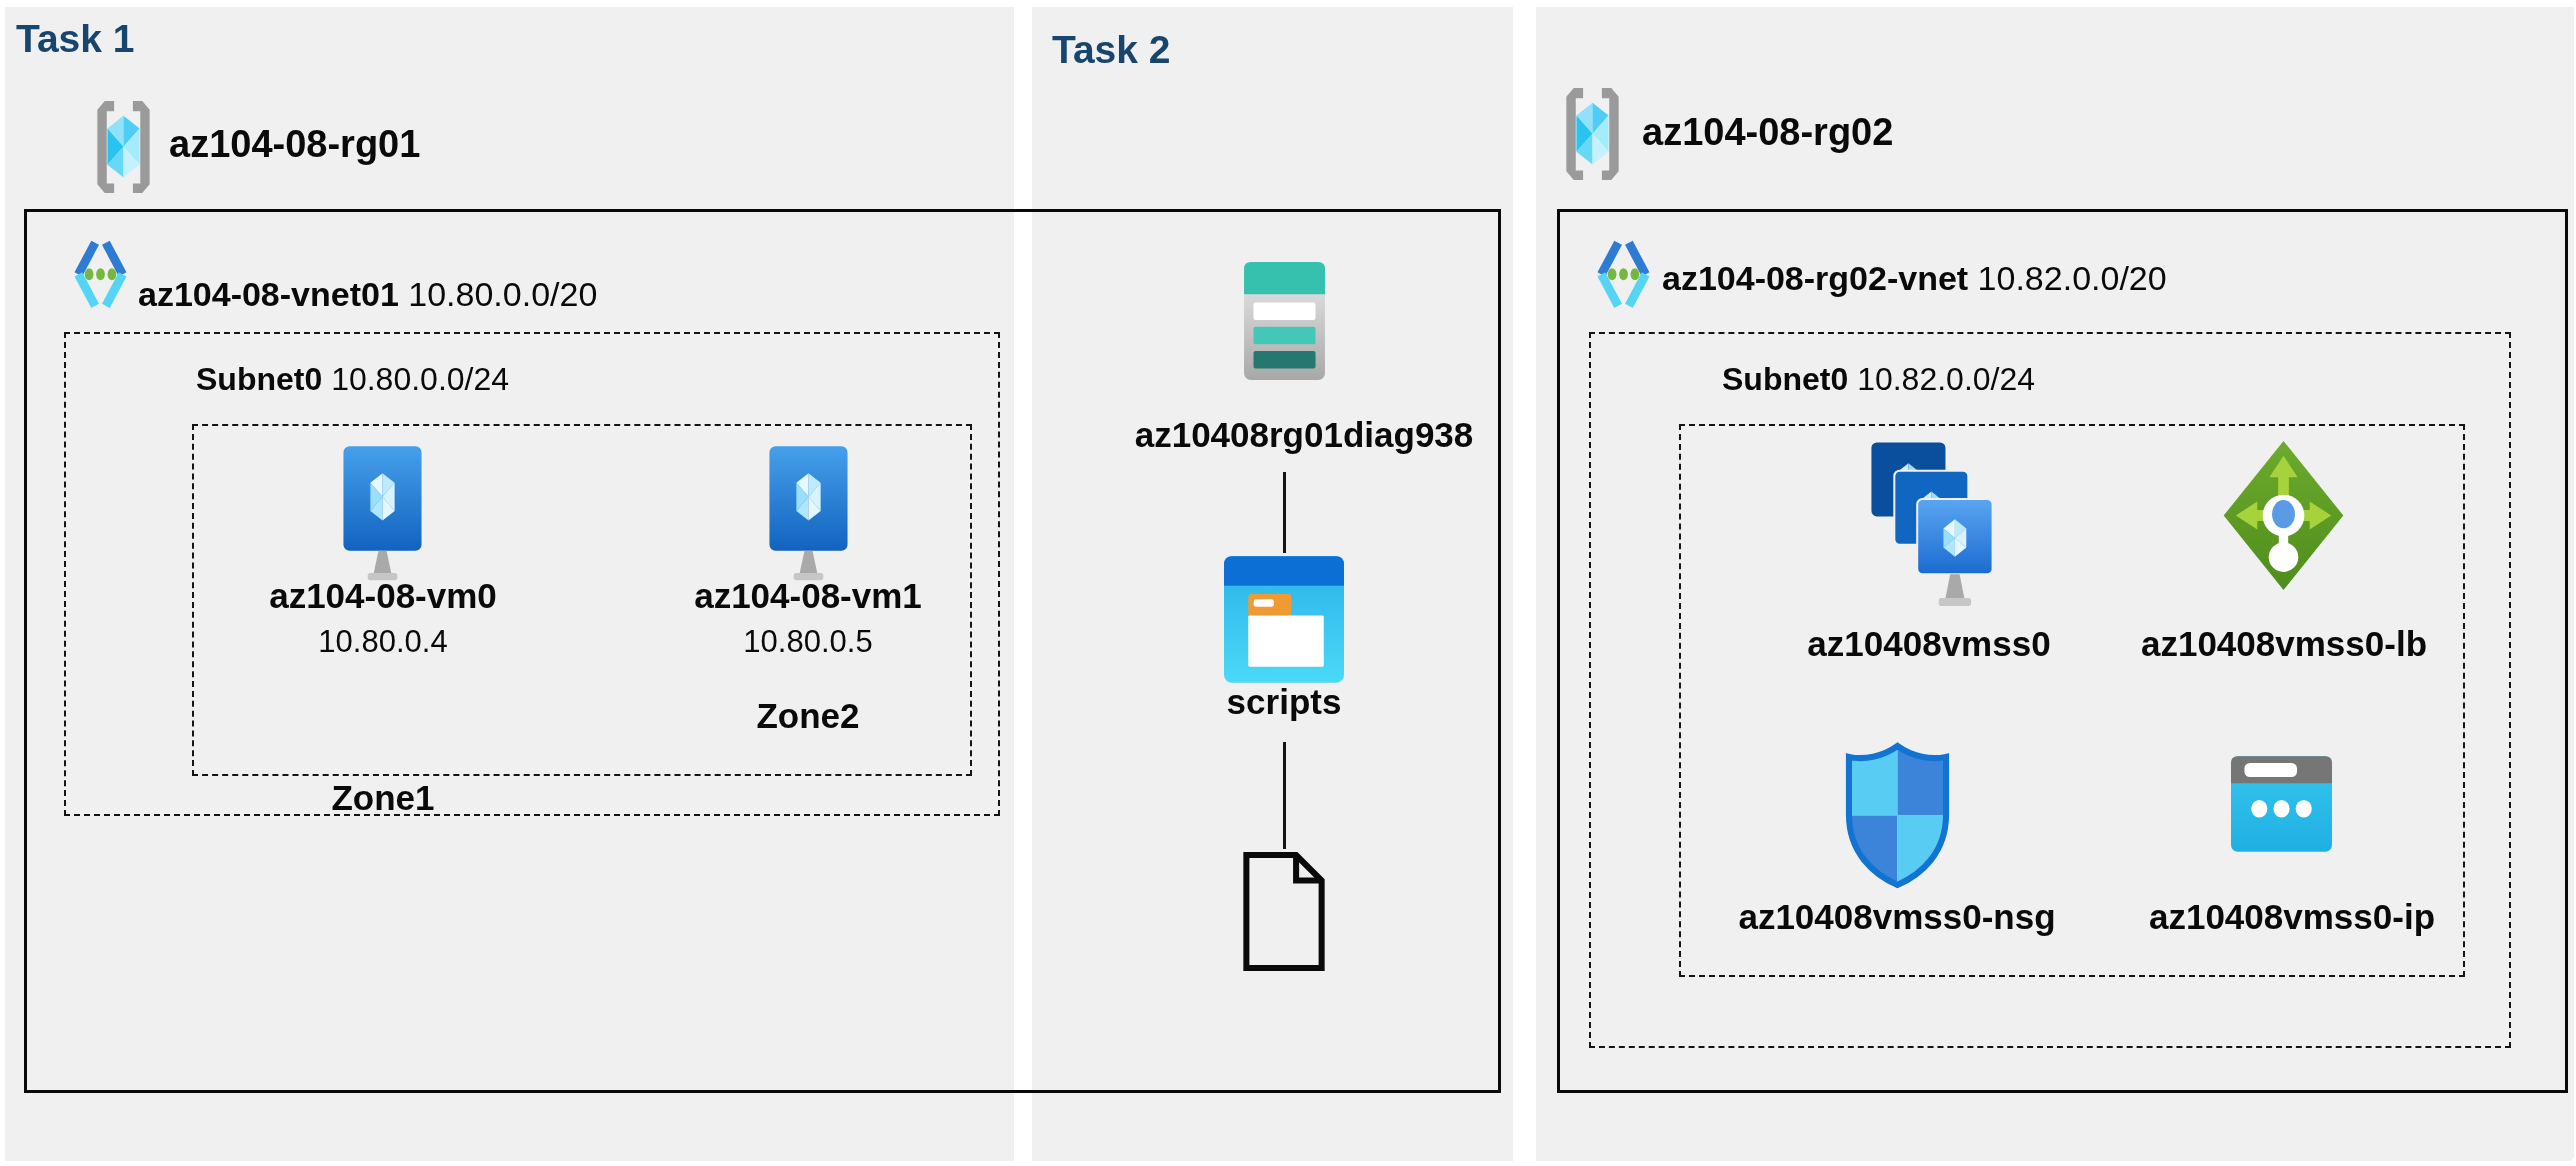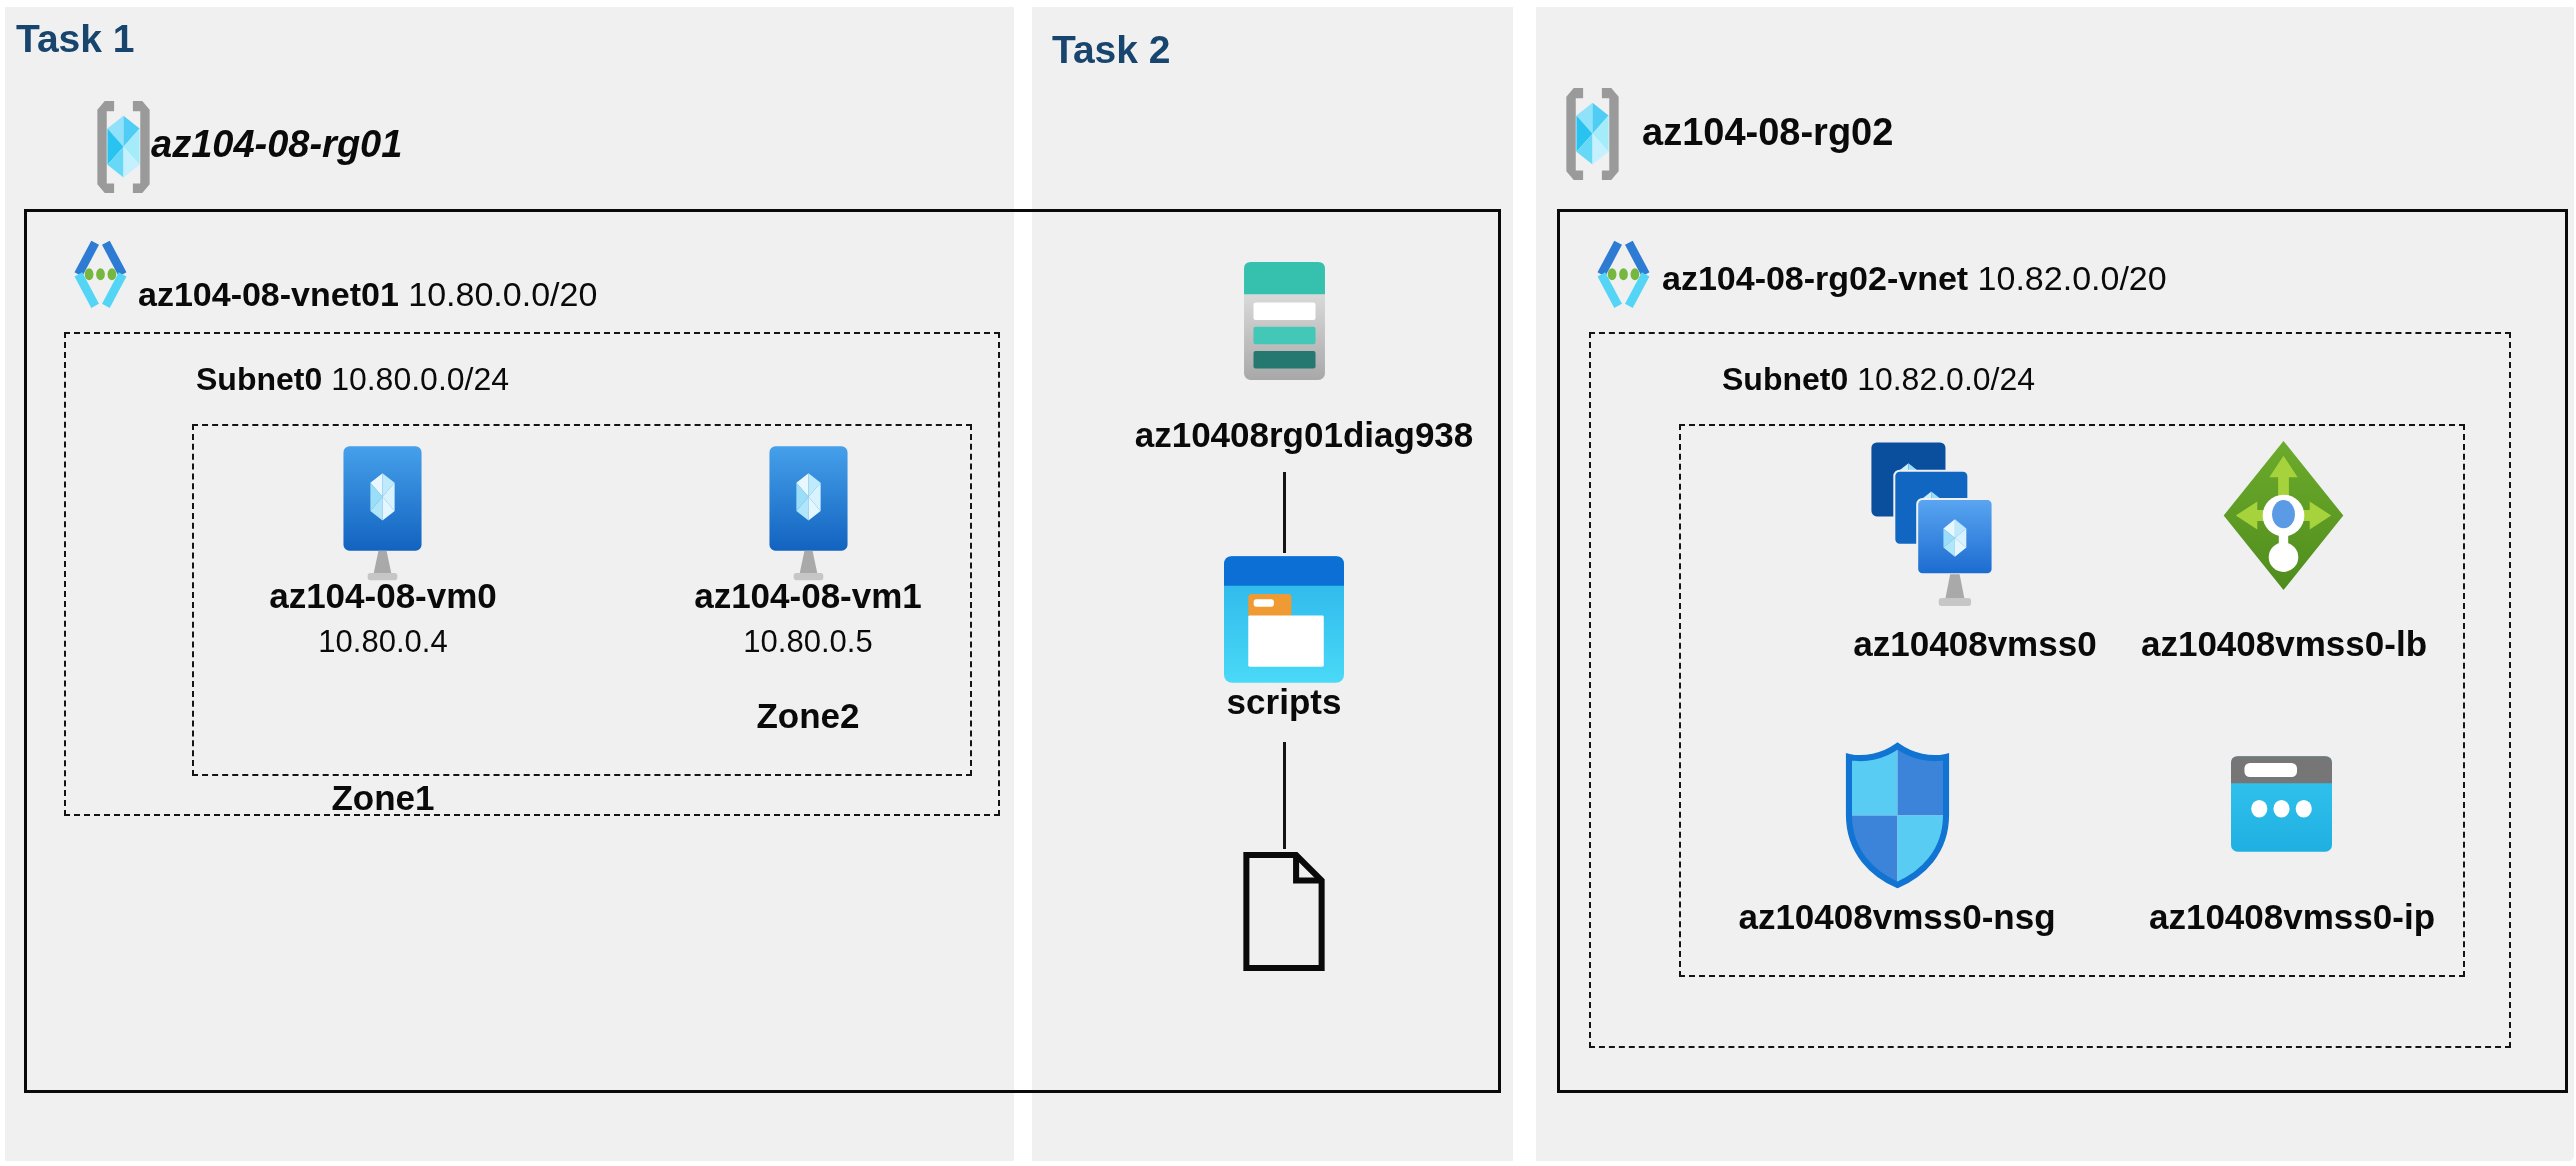--- a/index.html
+++ b/index.html
@@ -34,21 +34,21 @@
   <svg class="icon" style="left:94px;top:98px;" width="59" height="98" viewBox="0 0 88 145">
     <path d="M30 4 H16 L5 17 V128 L16 141 H30 V127 H19 V19 H30 Z" fill="#9a9a9a"></path>
     <path d="M58 4 H72 L83 17 V128 L72 141 H58 V127 H69 V19 H58 Z" fill="#9a9a9a"></path>
     <polygon points="44,26 20,45 44,72" fill="#8fe2fa"></polygon>
     <polygon points="44,26 68,45 44,72" fill="#4fcdf4"></polygon>
     <polygon points="20,45 20,99 44,72" fill="#29c3f1"></polygon>
     <polygon points="68,45 68,99 44,72" fill="#a5ecfb"></polygon>
     <polygon points="20,99 44,118 44,72" fill="#67d9f7"></polygon>
     <polygon points="68,99 44,118 44,72" fill="#c4f1fd"></polygon>
   </svg>
-  <div class="row-lbl rg-lbl" style="left:151px;top:125px;font-style:italic;">az104-08-rg01</div>
+  <div class="row-lbl rg-lbl" style="left:169px;top:125px;">az104-08-rg01</div>
 
   <div class="solid-box" style="left:24px;top:209px;width:1471px;height:878px;"></div>
   <div class="solid-box" style="left:1557px;top:209px;width:1005px;height:878px;"></div>
 
   <svg class="icon" style="left:73px;top:237px;" width="55" height="76" viewBox="0 0 82 112">
     <path d="M33 8 L8 55" stroke="#2e7bd3" stroke-width="13" fill="none"></path>
     <path d="M8 55 L33 102" stroke="#55d5f5" stroke-width="13" fill="none"></path>
     <path d="M49 8 L74 55" stroke="#2e7bd3" stroke-width="13" fill="none"></path>
     <path d="M74 55 L49 102" stroke="#55d5f5" stroke-width="13" fill="none"></path>
     <ellipse cx="24" cy="55" rx="6.5" ry="9" fill="#76b83f"></ellipse>
@@ -201,21 +201,21 @@
     <rect x="82" y="90" width="112" height="112" rx="8" fill="url(#vmssg)" stroke="#f0f0f1" stroke-width="3"></rect>
     <polygon points="138,120 121,134 138,148" fill="#e8f8fe"></polygon>
       <polygon points="138,120 155,134 138,148" fill="#bfeafc"></polygon>
     <polygon points="121,134 121,162 138,148" fill="#9adef8"></polygon>
       <polygon points="155,134 155,162 138,148" fill="#d8f3fd"></polygon>
     <polygon points="121,162 138,176 138,148" fill="#b0e6fa"></polygon>
       <polygon points="155,162 138,176 138,148" fill="#e4f7fe"></polygon>
     <polygon points="131,202 145,202 152,237 124,237" fill="#a9a9a9"></polygon>
     <rect x="114" y="237" width="48" height="12" rx="4" fill="#c6c6c6"></rect>
   </svg>
-  <div class="lbl" style="left:1975px;top:626px;">az10408vmss0</div>
+  <div class="lbl" style="left:1929px;top:626px;">az10408vmss0</div>
 
   <svg class="icon" style="left:2221px;top:438px;" width="125" height="155" viewBox="0 0 186 230">
     <defs>
         <linearGradient id="lbg" x1="0" y1="0" x2="0" y2="1">
       <stop offset="0" stop-color="#6cab2c"></stop>
           <stop offset="1" stop-color="#4f8c1d"></stop>
         </linearGradient>
       </defs>
     <polygon points="93,4 182,115 93,226 4,115" fill="url(#lbg)"></polygon>
     <polygon points="93,26 114,58 101,58 101,96 85,96 85,58 72,58" fill="#a6d33b"></polygon>

